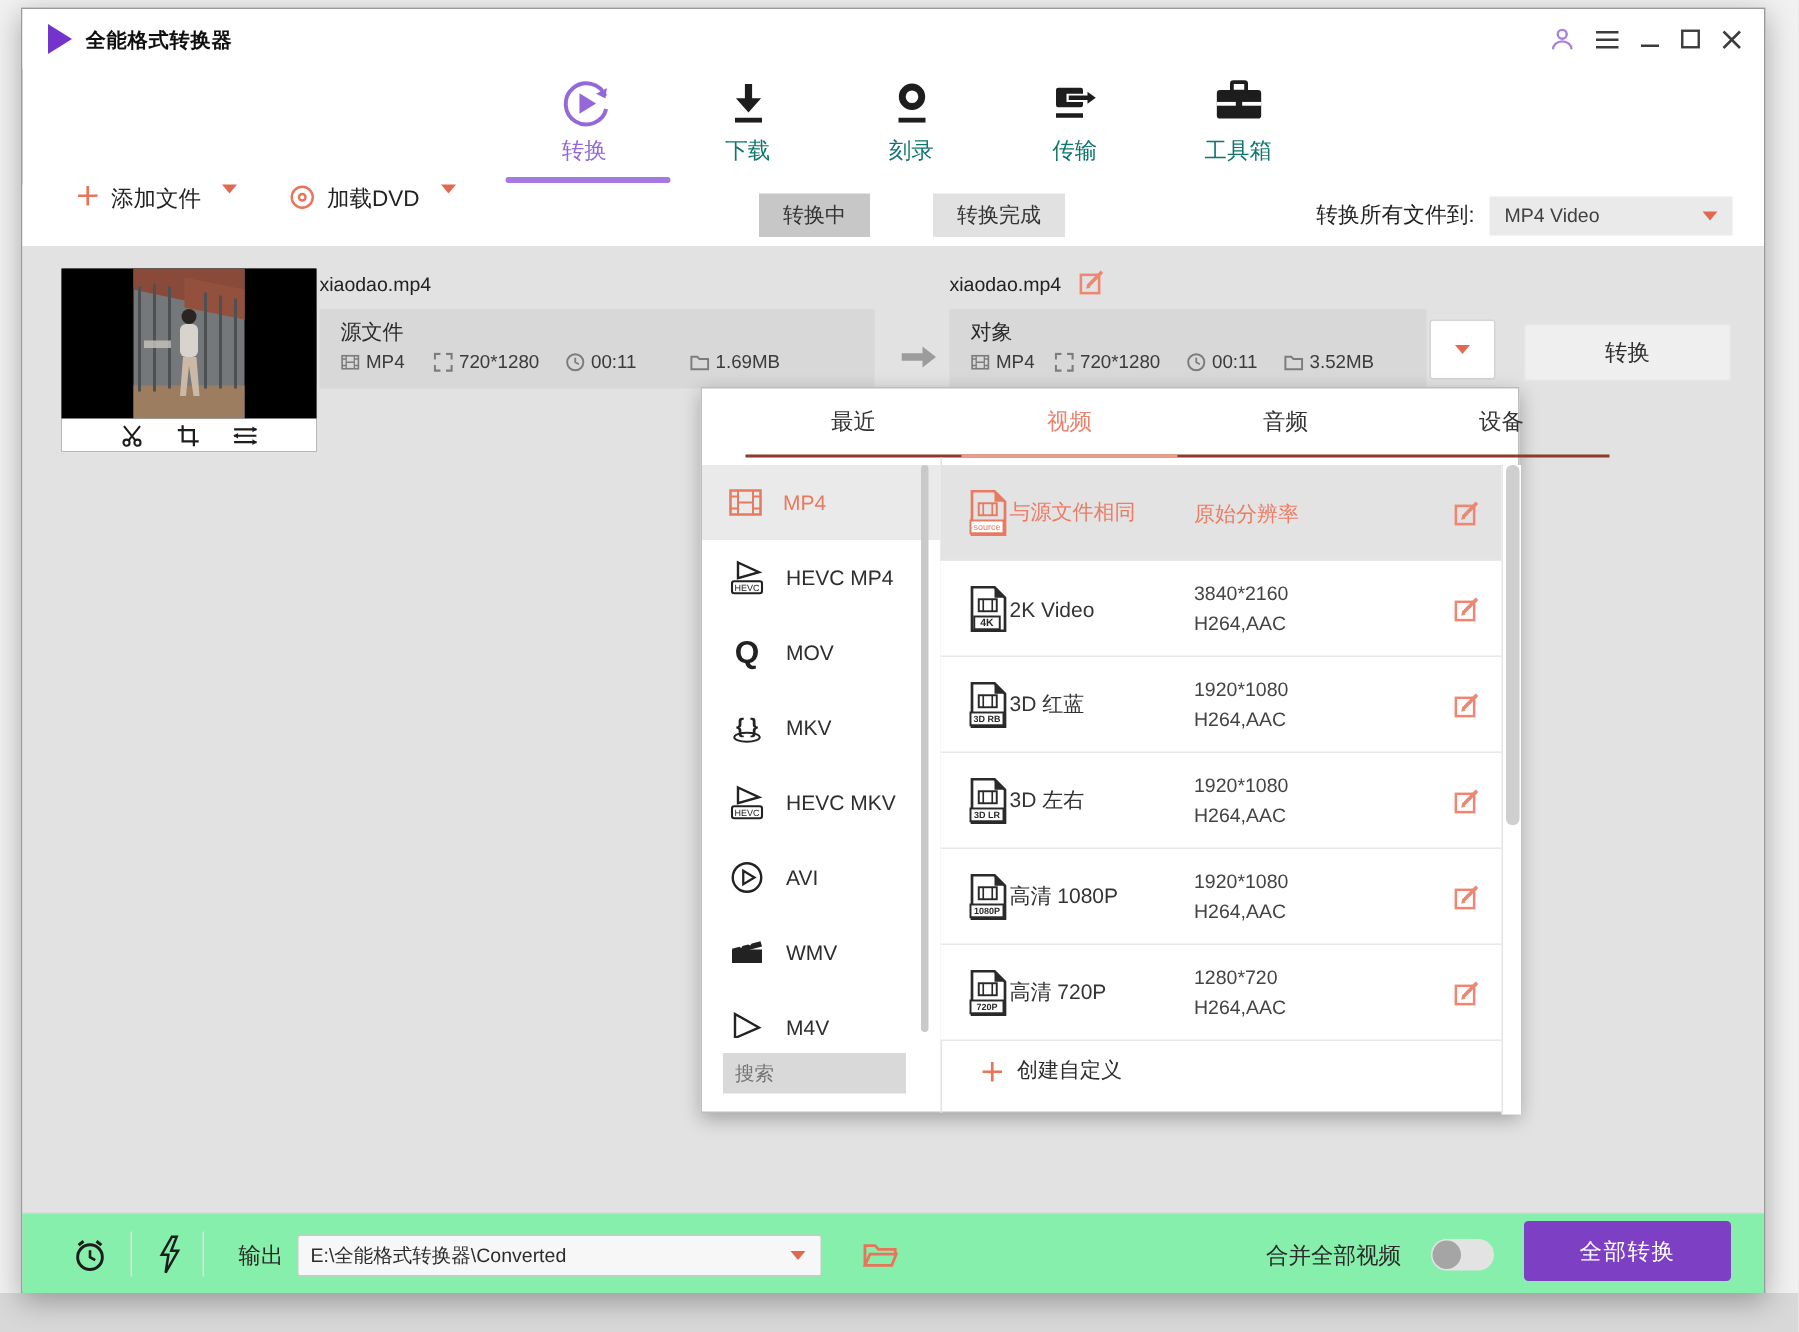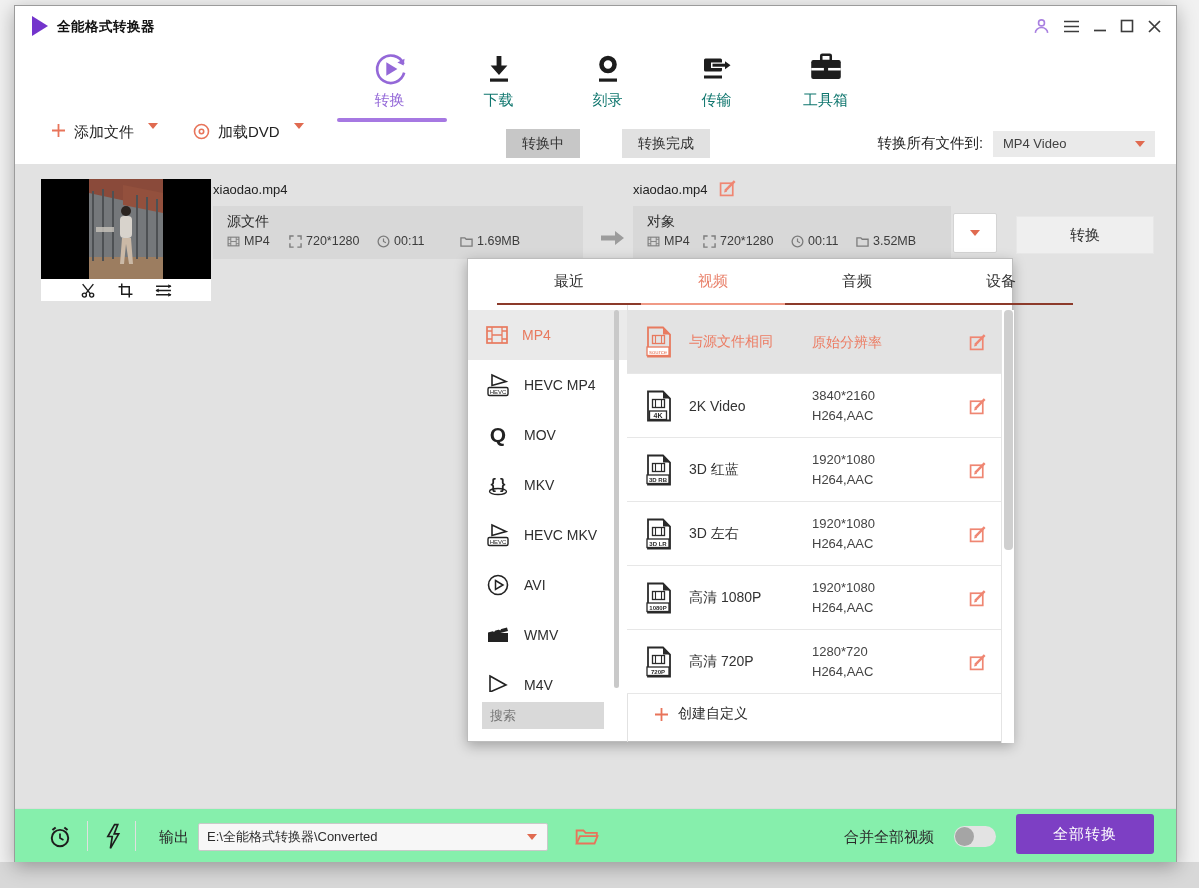--- a/index.html
+++ b/index.html
@@ -58,21 +58,21 @@
   .fmt-list { position:absolute; left:0; top:51px; width:159px; height:382px; overflow:hidden; }
   .fmt-row { height:50px; display:flex; align-items:center; padding-left:17px; gap:13px; cursor:pointer; color:#222; }
   .fmt-row .lbl { font-size:14px; color:#2e2e2e; }
   .fmt-row.active { background:#eaeaea; color:#e87a5f; }
   .fmt-row.active .lbl { color:#e87a5f; }
   .fmt-scroll { position:absolute; left:146px; top:51px; width:5px; height:378px; background:#c9c9c9; border-radius:3px; cursor:pointer; }
   .pp-search { position:absolute; left:14px; top:443px; width:122px; height:27px; background:#d9d9d9; border:none; outline:none; font-size:13px; color:#555; padding:0 8px; font-family:inherit; }
   .preset-list { position:absolute; left:159px; top:51px; width:374px; }
   .preset-row { height:64px; display:flex; align-items:center; border-bottom:1px solid #e7e7e7; padding-left:18px; background:#fff; cursor:pointer; }
   .preset-row.selected { background:#e3e3e3; }
-  .preset-name { margin-left:16px; width:123px; font-size:14px; color:#333; }
+  .preset-name { margin-left:0; width:123px; font-size:14px; color:#333; }
   .preset-row.selected .preset-name, .preset-row.selected .preset-res1 { color:#ec7c63; }
   .preset-res { width:130px; font-size:13px; color:#444; line-height:20px; }
   .preset-res1 { font-size:14px; }
   .preset-edit { margin-left:auto; margin-right:14px; cursor:pointer; }
   .pp-scroll-track { position:absolute; left:533px; top:51px; width:13px; height:433px; background:#fff; border-left:1px solid #e4e4e4; cursor:pointer; }
   .pp-scroll-thumb { position:absolute; left:2px; top:0; width:9px; height:240px; background:#cfcfcf; border-radius:4px; }
   .pp-footer-custom { position:absolute; left:186px; top:446px; display:flex; align-items:center; gap:9px; cursor:pointer; }
   .pp-footer-custom .txt { font-size:14px; color:#2d2d2d; }
 
   

